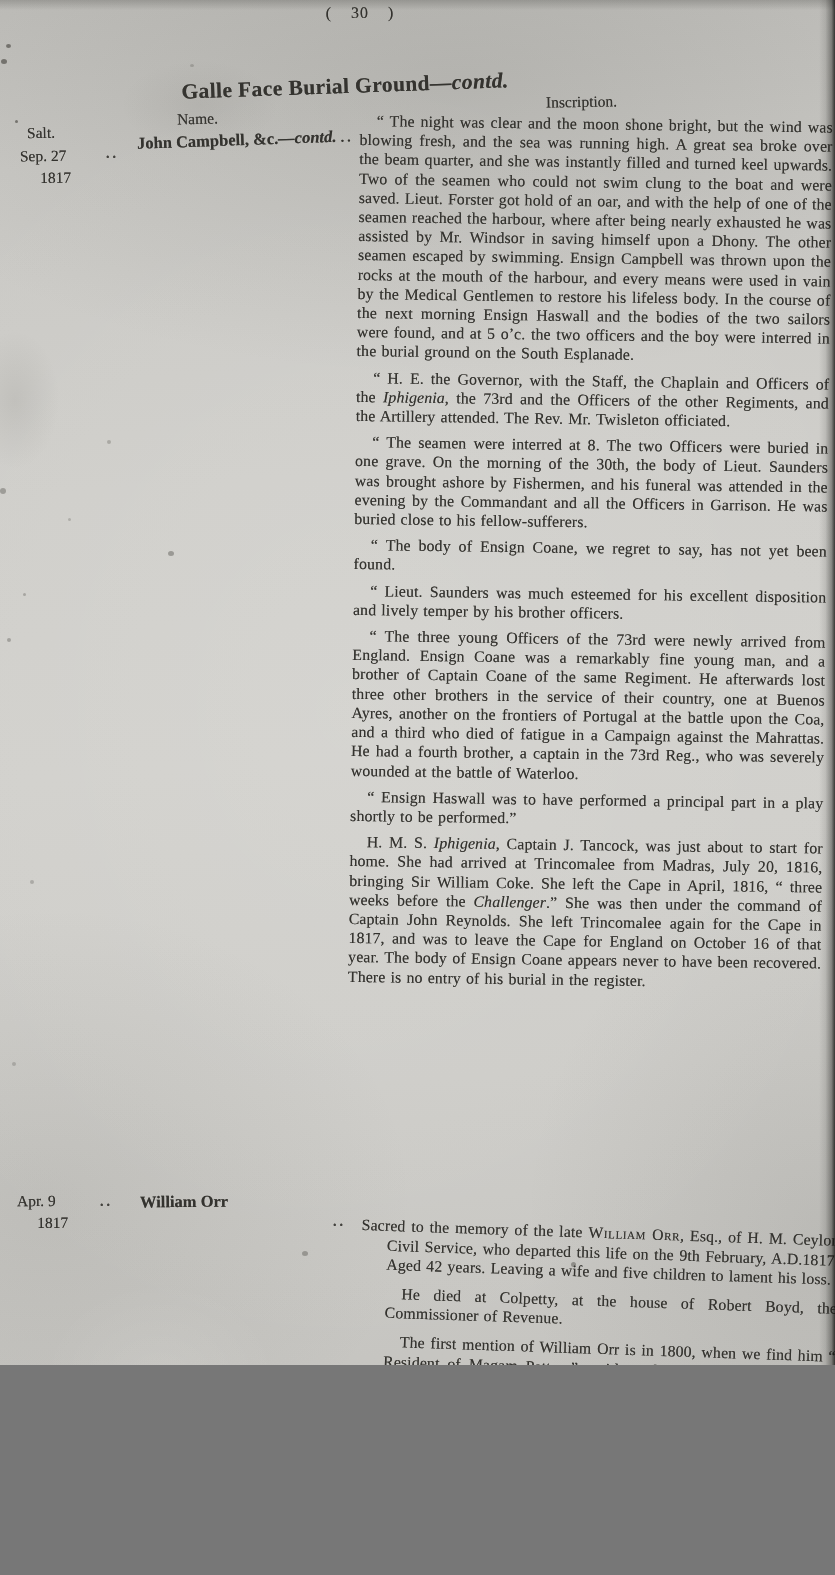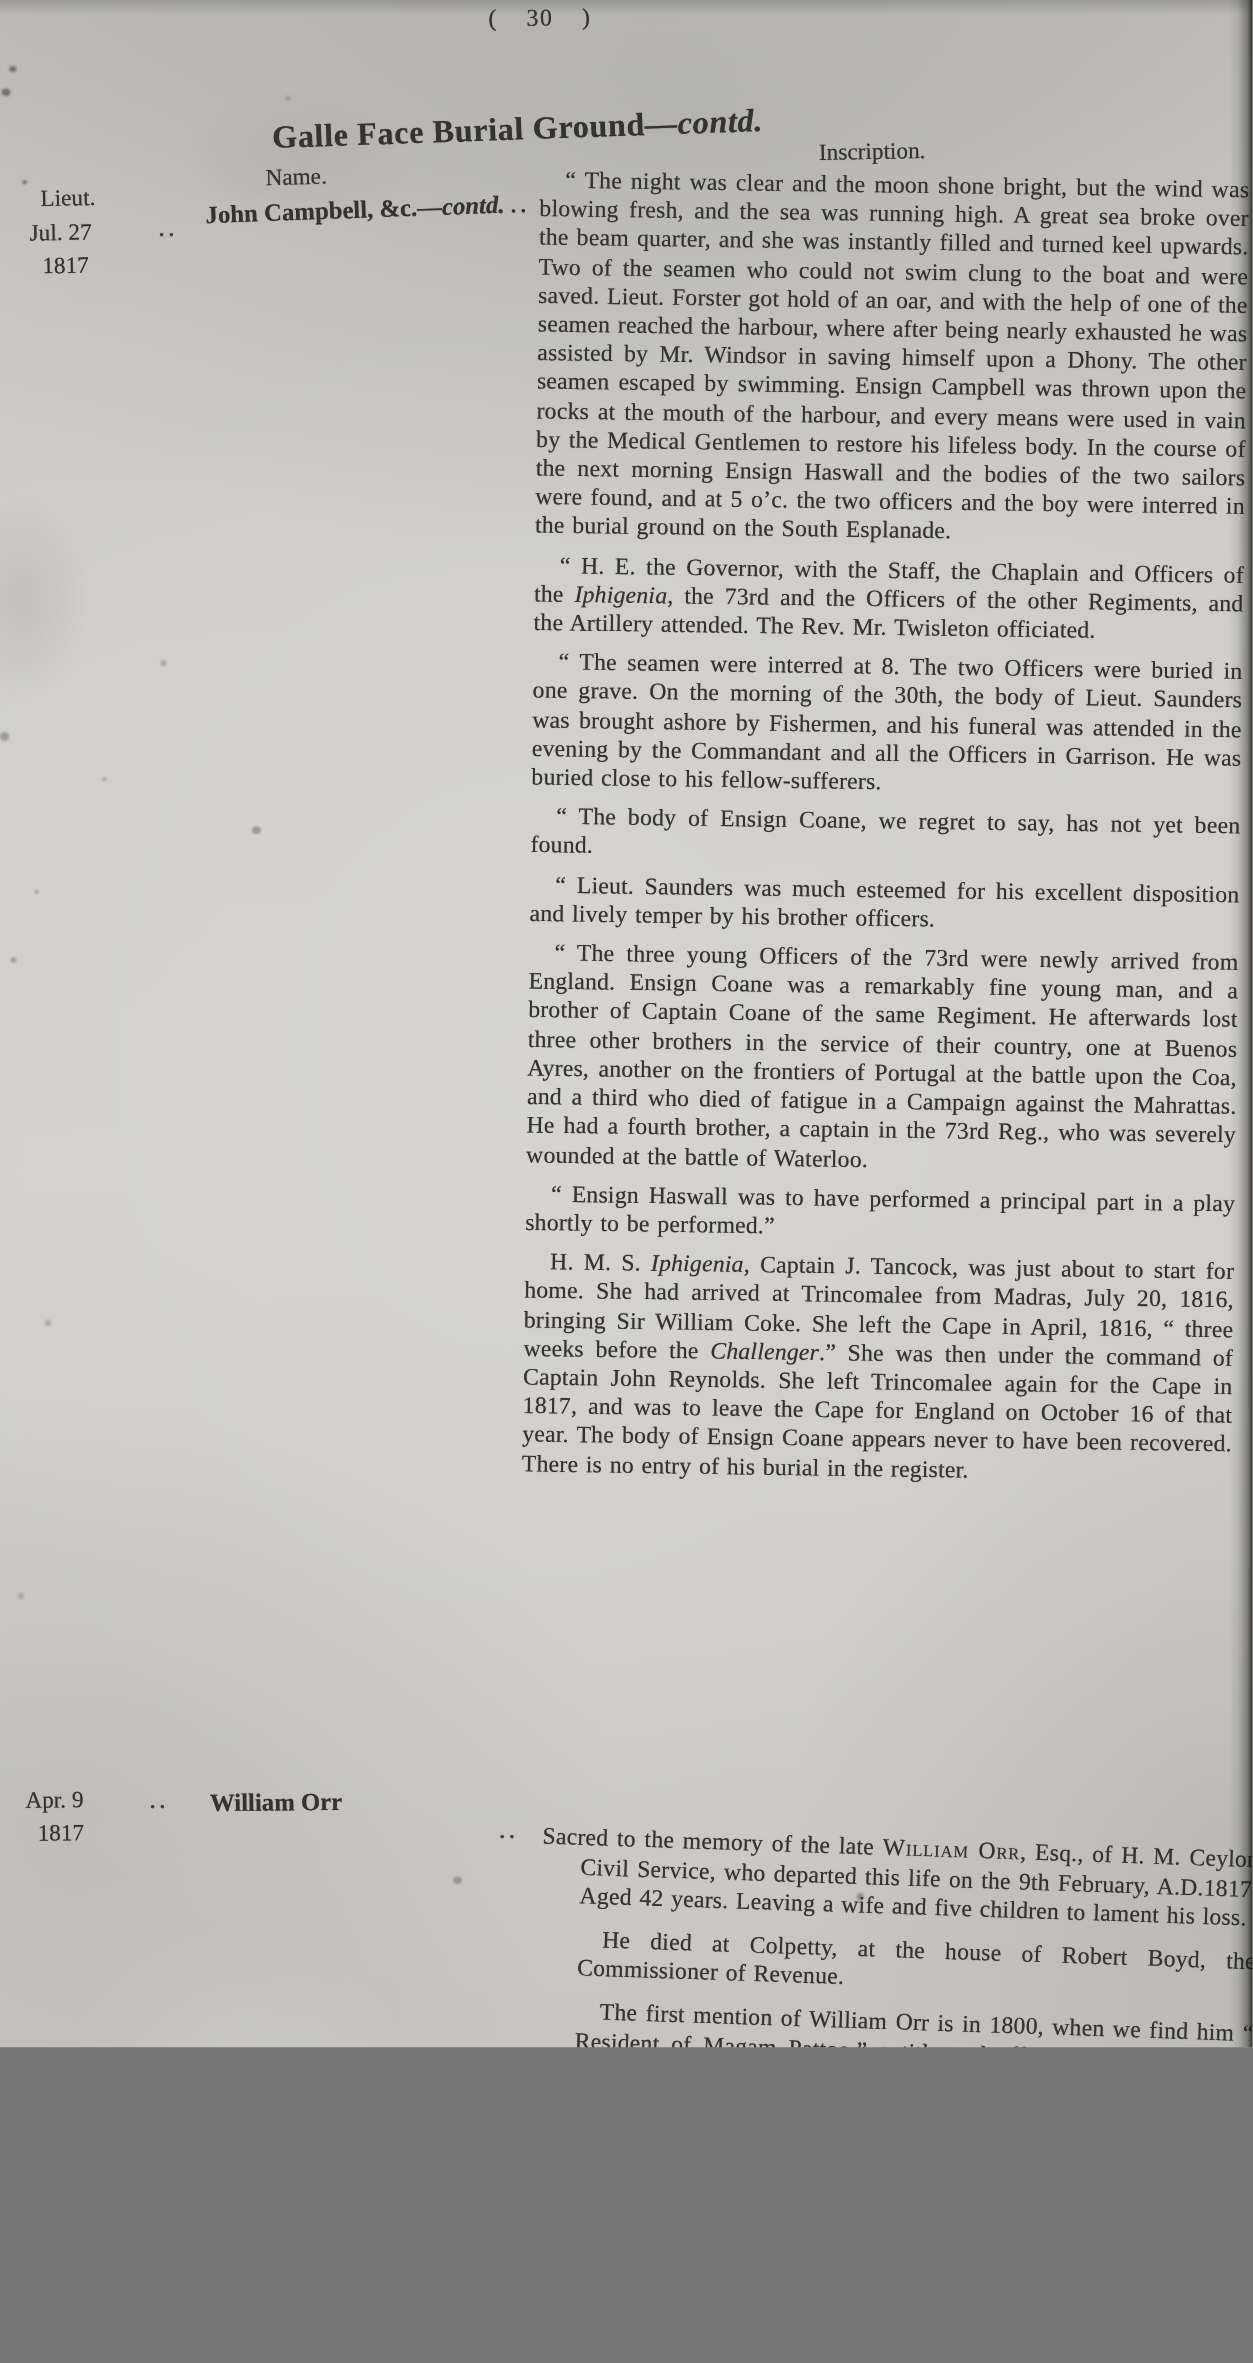--- a/index.html
+++ b/index.html
@@ -25,21 +25,21 @@
   .pageno{position:absolute;left:300px;top:4px;width:120px;text-align:center;
     font-size:16px;word-spacing:14px;letter-spacing:1px;transform:rotate(-0.6deg);}
   .title{position:absolute;left:140px;top:74px;width:410px;margin:0;text-align:center;
     font-size:21.5px;font-weight:bold;letter-spacing:0.4px;transform:rotate(-2deg);white-space:nowrap;}
   .colhead{position:absolute;font-size:15.5px;}
   .ch-inscr{left:546px;top:93px;transform:rotate(-1deg);}
   .ch-name{left:177px;top:110px;transform:rotate(-1.5deg);}
   .ch-date{left:27px;top:124px;transform:rotate(-1deg);}
 
   .e-date{position:absolute;font-size:15.5px;line-height:22px;}
-  .e-date .yr{display:block;padding-left:8px;}
+  .e-date .yr{display:block;padding-left:8px;margin-left:12px;}
   .d-e1{left:20px;top:145px;transform:rotate(-1deg);}
   .d-e2{left:17px;top:1190px;transform:rotate(-0.5deg);}
   .e-dots{position:absolute;font-size:14px;font-weight:bold;letter-spacing:3px;color:#43423e;}
   .dots-e1{left:106px;top:146px;}
   .dots-e2a{left:100px;top:1194px;}
   .dots-e2b{left:333px;top:1214px;}
   .e-name{position:absolute;font-size:16.5px;font-weight:bold;white-space:nowrap;}
   .n-e1{left:137px;top:130px;transform:rotate(-2deg);}
   .n-e2{left:140px;top:1192px;transform:rotate(-0.5deg);}
   .name-dots{font-weight:bold;letter-spacing:3px;font-size:14px;}
@@ -61,24 +61,24 @@
 <div class="page">
 
   <div class="edge-top"></div>
 
   <div class="pageno">( 30 )</div>
 
   <h1 class="title"><span>Galle Face Burial Ground</span><span class="it">—contd.</span></h1>
 
   <div class="colhead ch-inscr">Inscription.</div>
   <div class="colhead ch-name">Name.</div>
-  <div class="colhead ch-date">Lieut.</div>
+  <div class="colhead ch-date">Salt.</div>
 
   <div class="e-date d-e1">
-    <span>Jul. 27</span>
+    <span>Sep. 27</span>
     <span class="yr">1817</span>
   </div>
   <div class="e-dots dots-e1">..</div>
   <div class="e-name n-e1"><span>John Campbell, &amp;c.</span><span class="it">—contd.</span>&nbsp;<span class="name-dots">..</span></div>
   <div class="e-insc insc-e1">
       <p><span>“ The night was clear and the moon shone bright, but the wind was blowing fresh, and the sea was running high. A great sea broke over the beam quarter, and she was instantly filled and turned keel upwards. Two of the seamen who could not swim clung to the boat and were saved. Lieut. Forster got hold of an oar, and with the help of one of the seamen reached the harbour, where after being nearly exhausted he was assisted by Mr. Windsor in saving himself upon a Dhony. The other seamen escaped by swimming. Ensign Campbell was thrown upon the rocks at the mouth of the harbour, and every means were used in vain by the Medical Gentlemen to restore his lifeless body. In the course of the next morning Ensign Haswall and the bodies of the two sailors were found, and at 5 o’c. the two officers and the boy were interred in the burial ground on the South Esplanade.</span></p>
       <p><span>“ H. E. the Governor, with the Staff, the Chaplain and Officers of the </span><span class="it">Iphigenia</span><span>, the 73rd and the Officers of the other Regiments, and the Artillery attended. The Rev. Mr. Twisleton officiated.</span></p>
       <p><span>“ The seamen were interred at 8. The two Officers were buried in one grave. On the morning of the 30th, the body of Lieut. Saunders was brought ashore by Fishermen, and his funeral was attended in the evening by the Commandant and all the Officers in Garrison. He was buried close to his fellow-sufferers.</span></p>
       <p><span>“ The body of Ensign Coane, we regret to say, has not yet been found.</span></p>
       <p><span>“ Lieut. Saunders was much esteemed for his excellent disposition and lively temper by his brother officers.</span></p>

